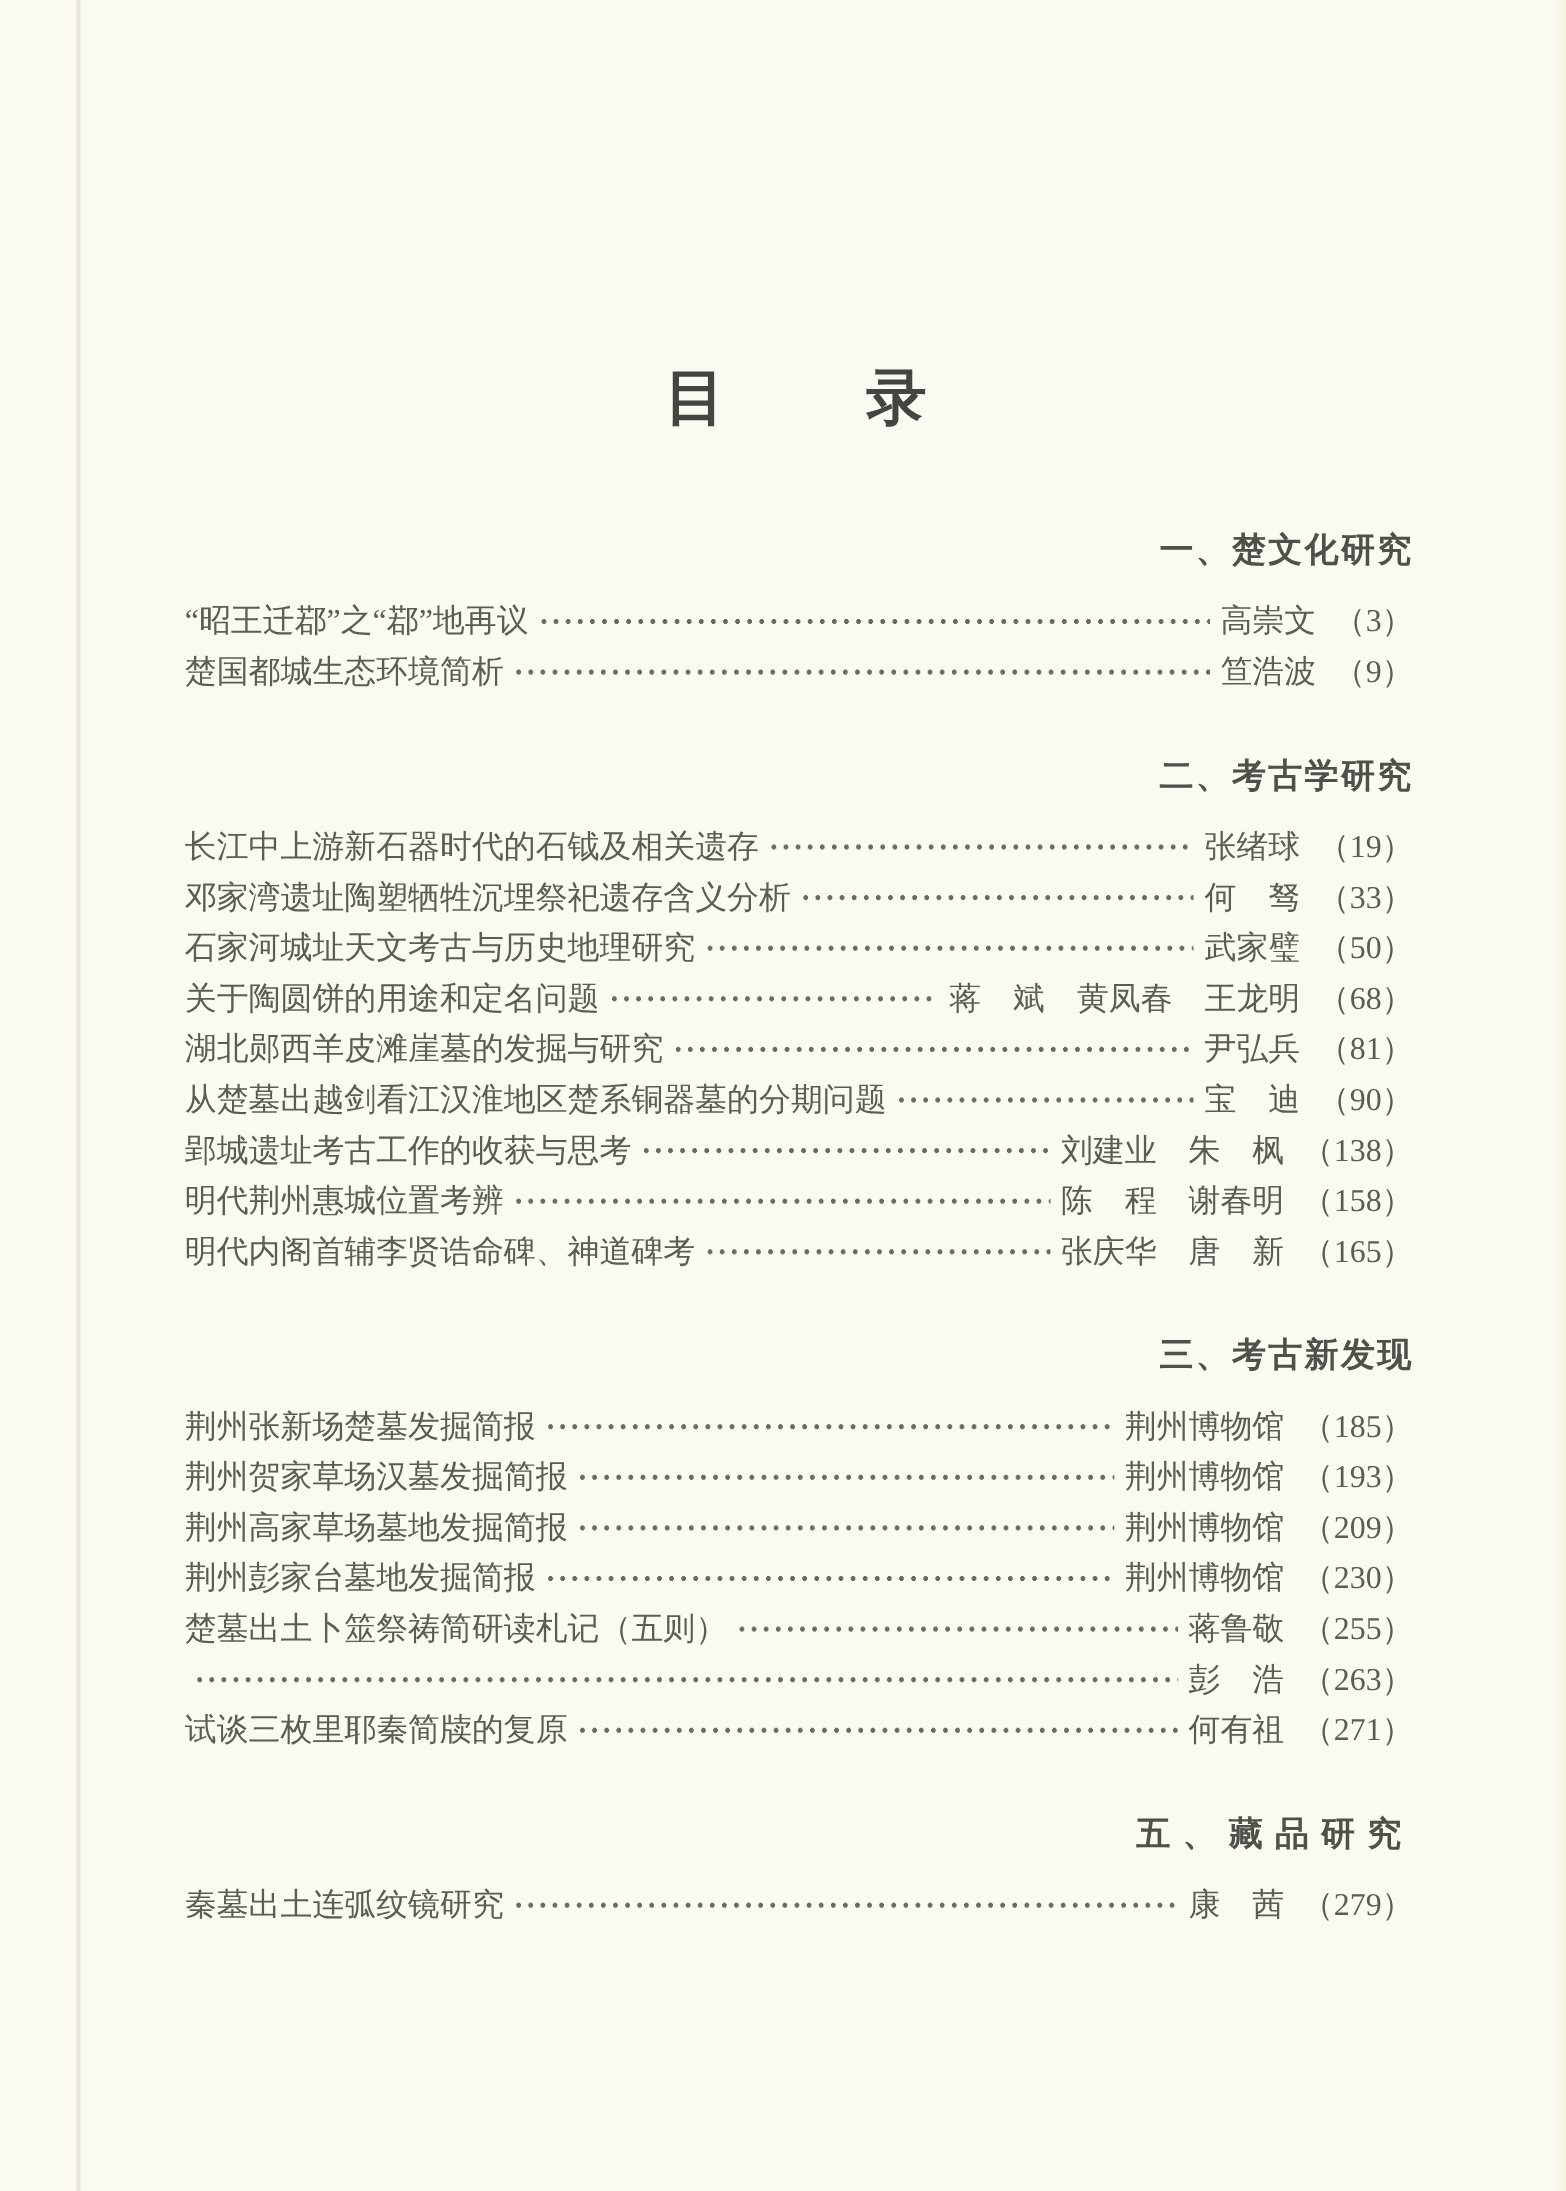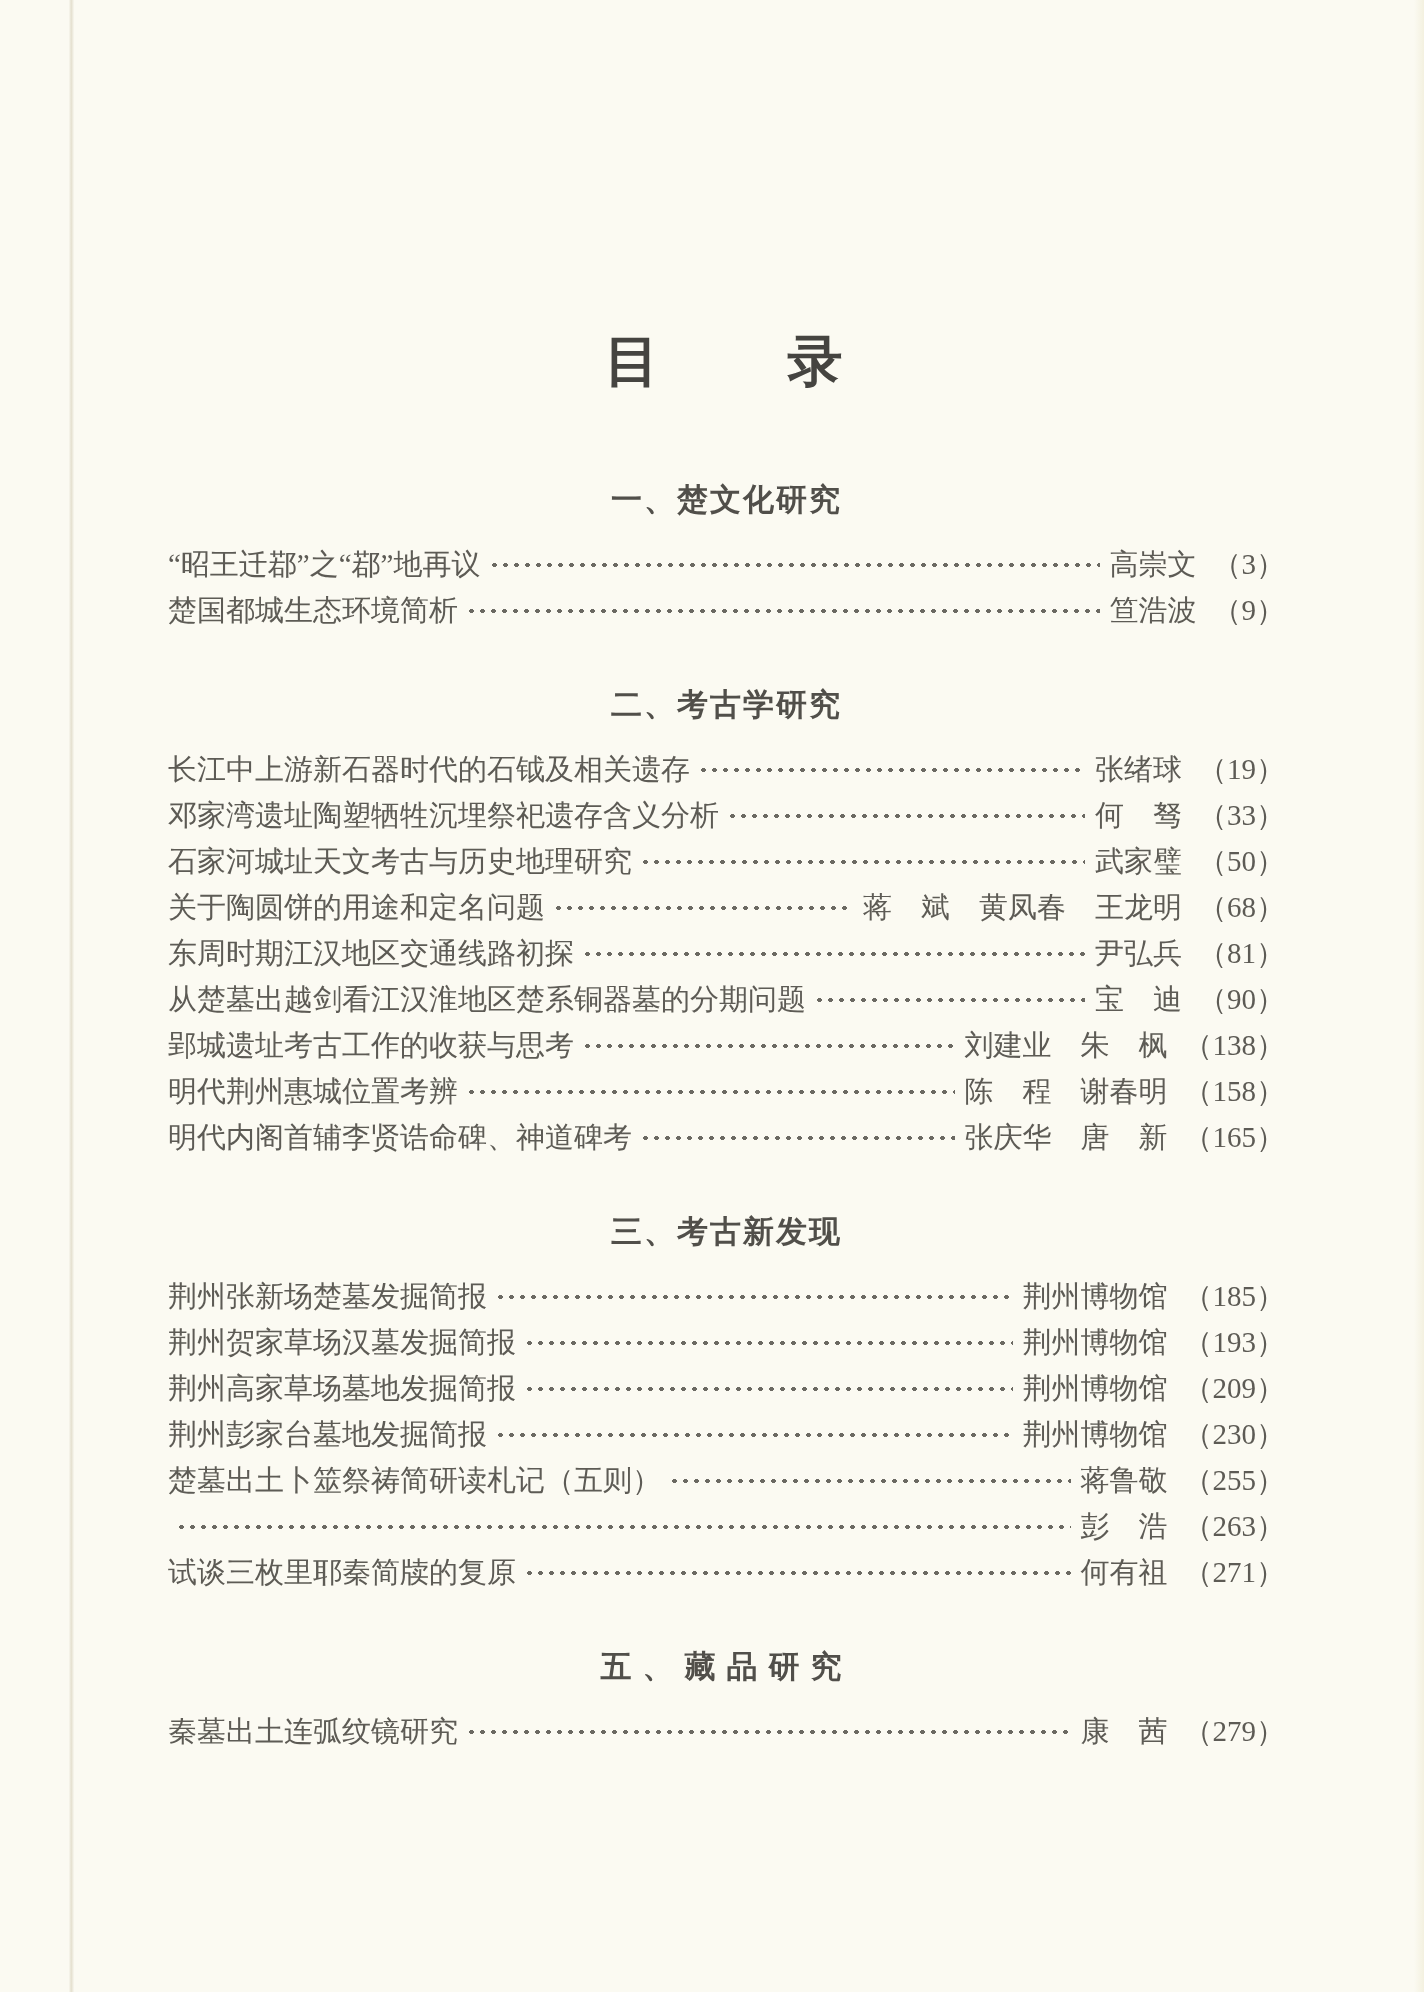--- a/index.html
+++ b/index.html
@@ -43,21 +43,21 @@
     text-align: center;
     font-size: 55px;
     line-height: 1.1;
     font-weight: 700;
     letter-spacing: 6px;
     color: #454440;
     font-family: "Liberation Serif", serif;
   }
   .sec-h {
     margin: 52px 0 24px 0;
-    text-align: center;
+    text-align: right;
     font-family: "Liberation Sans", sans-serif;
     font-weight: 600;
     font-size: 31px;
     line-height: 1.2;
     letter-spacing: 2px;
     color: #514f4a;
   }
   .sec-h.first { margin-top: 88px; }
   .sec-h.spread { letter-spacing: 11px; }
   .entries { margin: 0; }
@@ -127,21 +127,21 @@
       <span class="a">武家璧</span>
       <span class="p">（50）</span>
     </div>
     <div class="entry">
       <span class="t">关于陶圆饼的用途和定名问题</span>
       <span class="leader"></span>
       <span class="a">蒋　斌　黄凤春　王龙明</span>
       <span class="p">（68）</span>
     </div>
     <div class="entry">
-      <span class="t">东周时期江汉地区交通线路初探</span>
+      <span class="t">湖北郧西羊皮滩崖墓的发掘与研究</span>
       <span class="leader"></span>
       <span class="a">尹弘兵</span>
       <span class="p">（81）</span>
     </div>
     <div class="entry">
       <span class="t">从楚墓出越剑看江汉淮地区楚系铜器墓的分期问题</span>
       <span class="leader"></span>
       <span class="a">宝　迪</span>
       <span class="p">（90）</span>
     </div>

